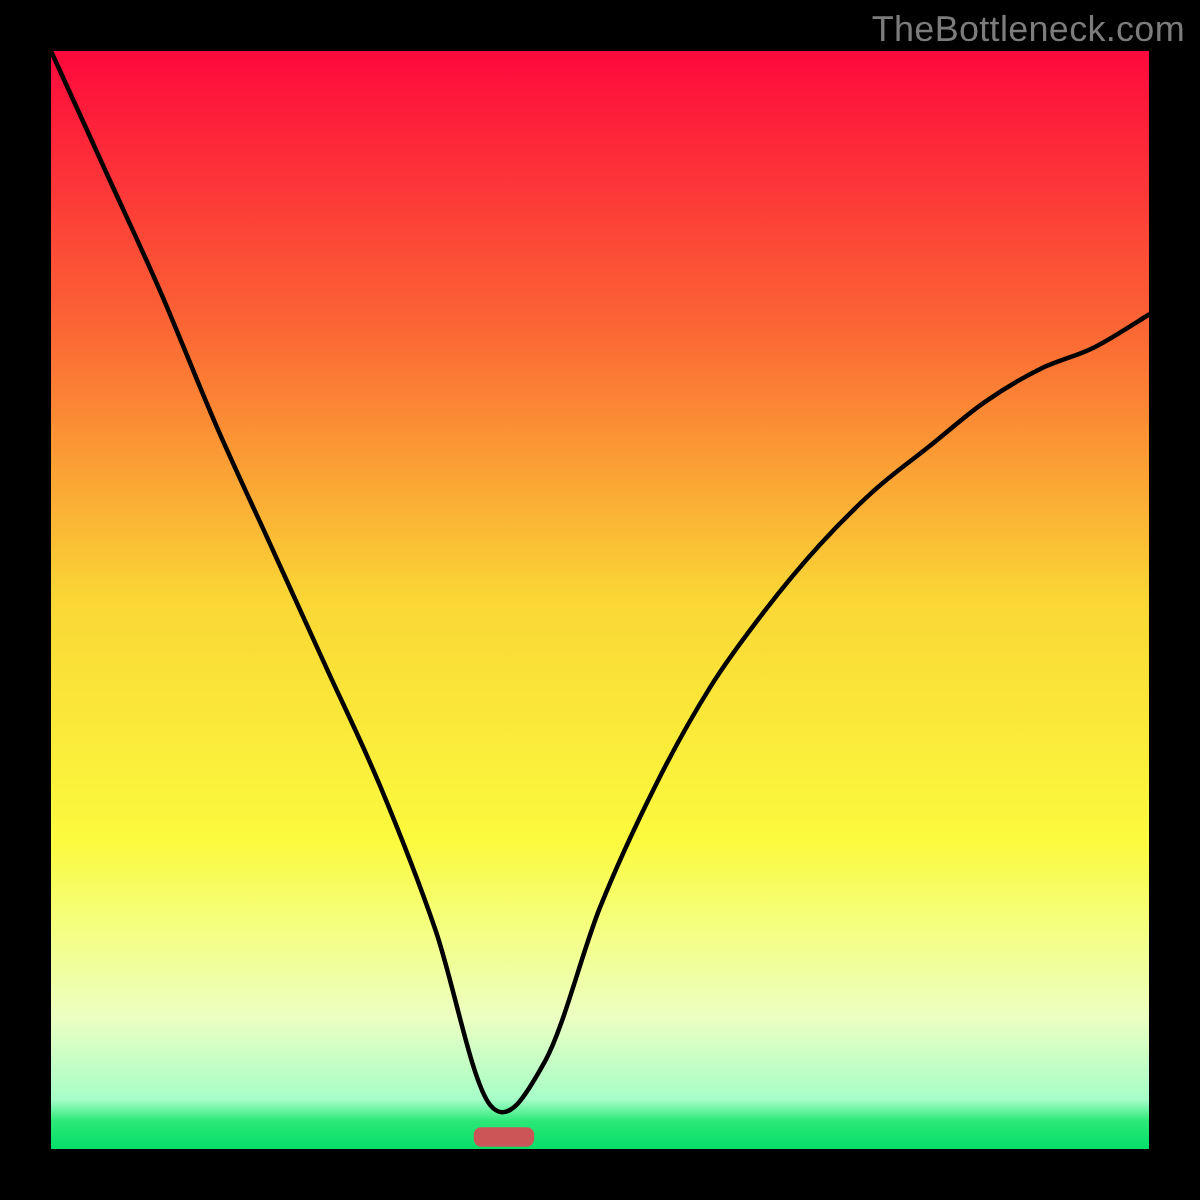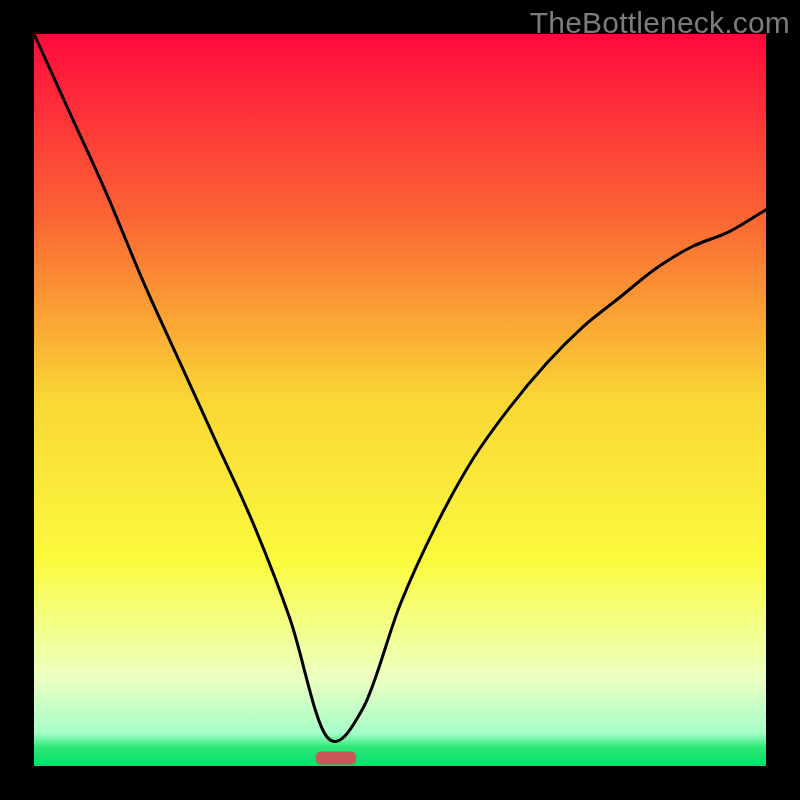--- a/index.html
+++ b/index.html
@@ -24,21 +24,21 @@
     left: 34px;
     top: 34px;
     width: 732px;
     height: 732px;
   }
   .watermark {
     position: absolute;
     top: 6px;
     right: 10px;
     color: #7c7c7c;
-    font-size: 30px;
+    font-size: 24px;
     letter-spacing: 0.2px;
     font-family: Arial, Helvetica, sans-serif;
   }
 </style>
 </head>
 <body>
 
 <div class="frame">
   <svg class="plot" viewBox="0 0 732 732" width="732" height="732" preserveAspectRatio="none">
     <defs>

